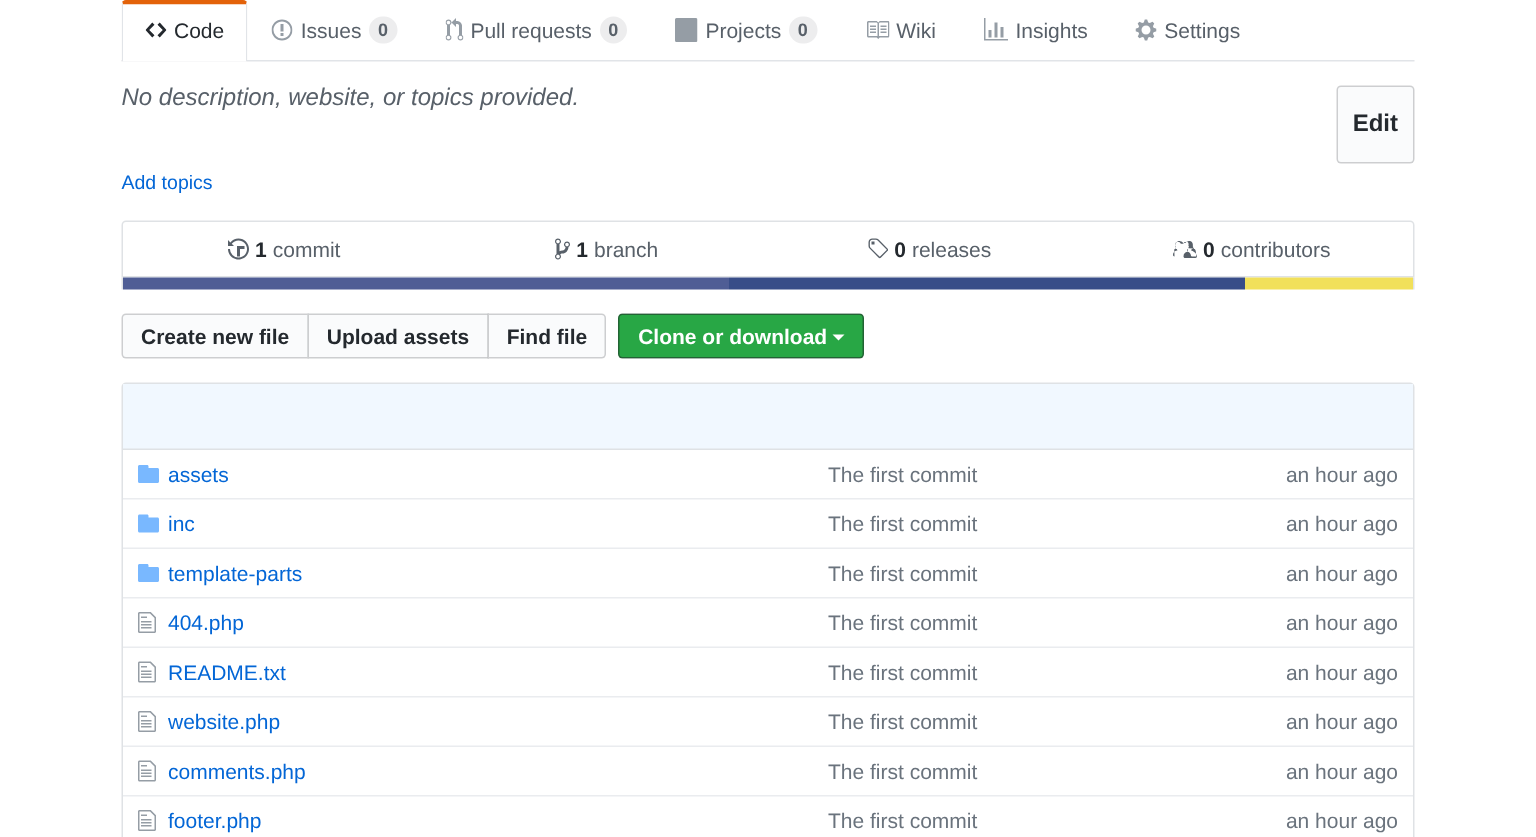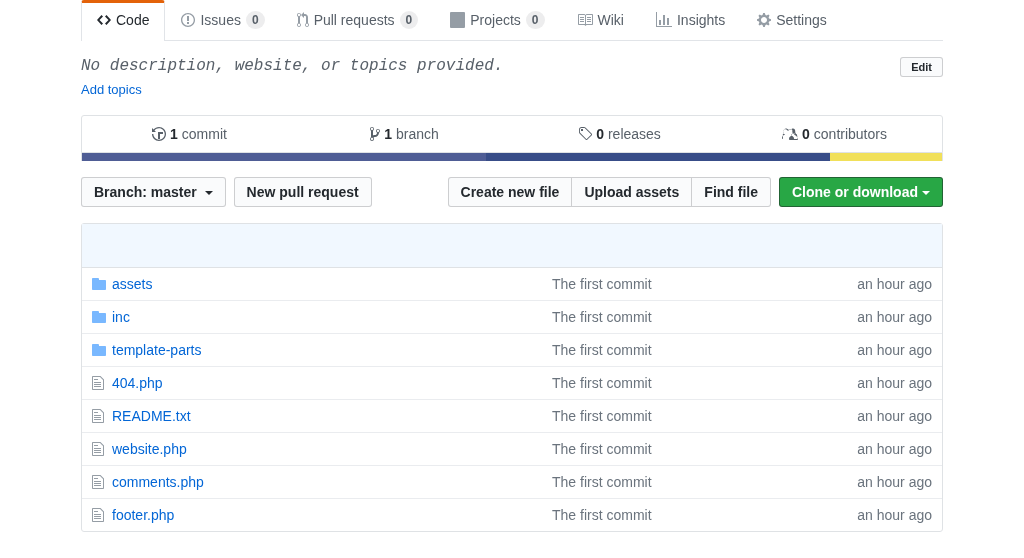--- a/index.html
+++ b/index.html
@@ -52,28 +52,27 @@
   .description-row {
     display: flex;
     justify-content: space-between;
     align-items: flex-start;
     padding: 16px 0 4px;
   }
   .description {
     font-style: italic;
     color: #586069;
     font-size: 16px;
-    font-family: Liberation Mono, monospace;
   }
   .btn {
     background: #fafbfc;
     border: 1px solid rgba(27,31,35,0.2);
     border-radius: 3px;
-    padding: 3px 10px;
-    font-size: 11px;
+    padding: 16px 10px;
+    font-size: 16px;
     font-weight: 600;
     cursor: pointer;
     color: #24292e;
   }
   .btn-primary {
     background: #28a745;
     color: #fff;
     border-color: rgba(27,31,35,0.5);
     padding: 6px 12px;
     font-size: 14px;
@@ -244,26 +243,20 @@
     </div>
   </div>
   <div class="lang-bar">
       <div class="lang-seg" style="background: rgb(79, 93, 149); width: 47%;"></div>
       <div class="lang-seg" style="background: rgb(56, 77, 136); width: 40%;"></div>
       <div class="lang-seg" style="background: rgb(241, 224, 90); width: 13%;"></div>
     </div>
 
   
   <div class="file-nav">
-    <div class="file-nav-left">
-      <button class="btn btn-normal caret-down">
-        <span>Branch: </span><strong>master</strong>
-      </button>
-      <button class="btn btn-normal">New pull request</button>
-    </div>
     <div class="file-nav-right">
       <div class="btn-group">
         <button class="btn btn-normal">Create new file</button>
         <button class="btn btn-normal">Upload assets</button>
         <button class="btn btn-normal">Find file</button>
       </div>
       <button class="btn btn-primary caret-down">Clone or download</button>
     </div>
   </div>
 

